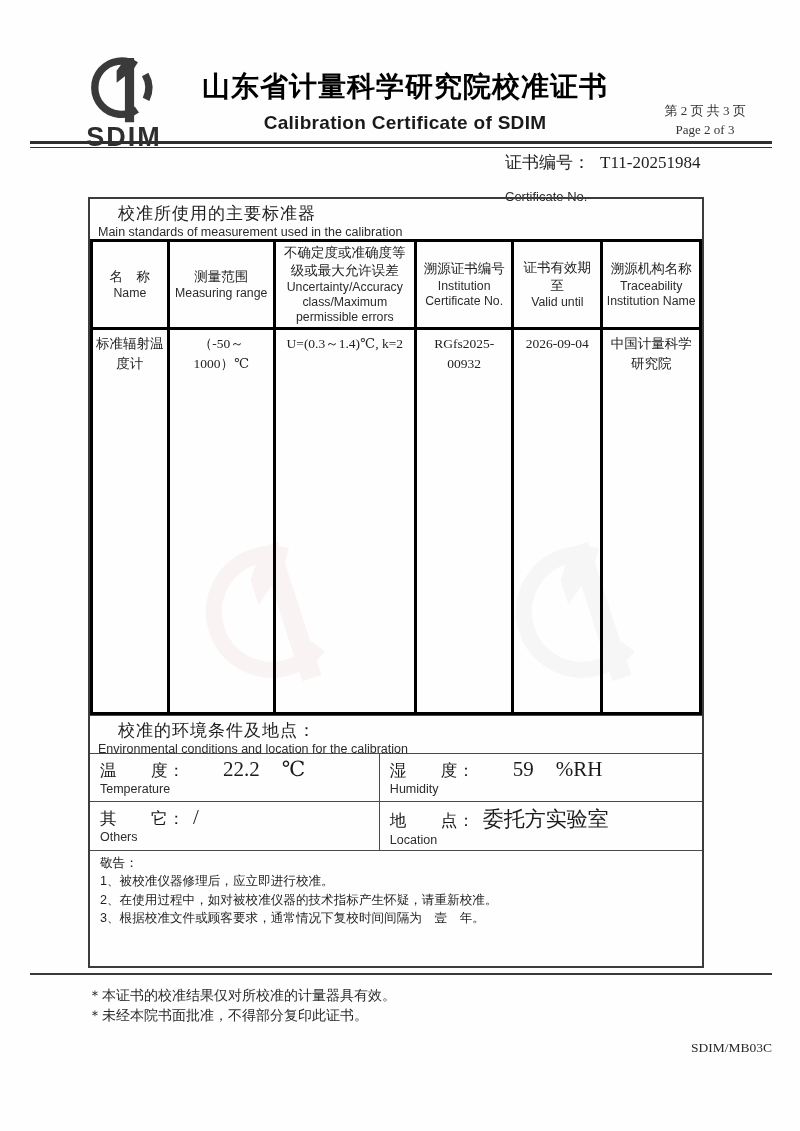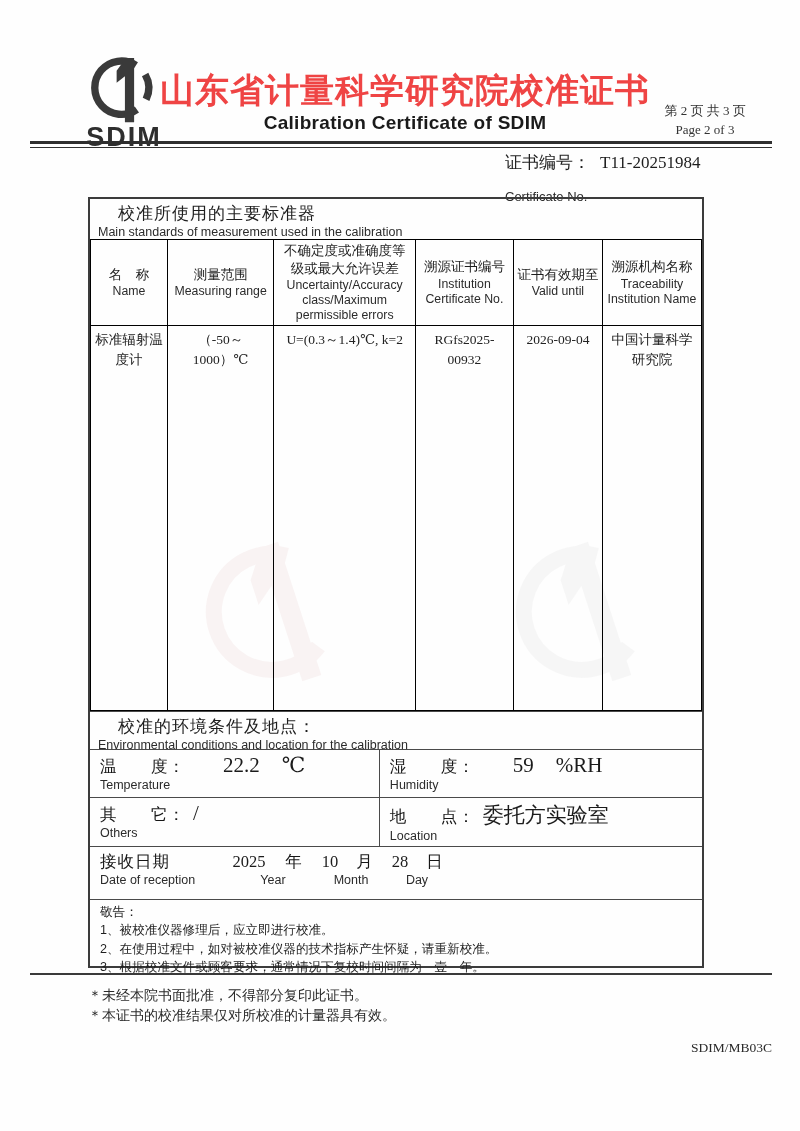--- a/index.html
+++ b/index.html
@@ -10,21 +10,21 @@
     font-family:"Liberation Sans","DejaVu Sans",sans-serif;
   }
 
   
   .logo { position:absolute; left:62px; top:56px; width:124px; text-align:center; }
   .logo-mark { display:block; margin:0 auto; }
   .logo-word { font-weight:bold; font-size:27px; letter-spacing:2px; color:#2e2e2e; margin-top:-6px; }
   .title-zh {
     position:absolute; left:150px; top:68px; width:510px; text-align:center;
     font-family:"Liberation Serif","DejaVu Serif",serif;
-    font-weight:bold; font-size:34px; letter-spacing:1px; color:#ef4444;
+    font-weight:bold; font-size:28px; letter-spacing:1px; color:#000000;
   }
   .title-en {
     position:absolute; left:150px; top:112px; width:510px; text-align:center;
     font-weight:bold; font-size:19px; letter-spacing:.3px; color:#1a1a1a;
   }
   .page-info { position:absolute; left:640px; top:102px; width:130px; text-align:center;
     font-family:"Liberation Serif","DejaVu Serif",serif; font-size:13px; color:#333; line-height:1.45; }
 
   .double-rule { position:absolute; left:30px; top:141px; width:742px; height:7px;
     border-top:3px solid #2f2f2f; border-bottom:1px solid #2f2f2f; }
@@ -38,21 +38,21 @@
   .main-box { position:absolute; left:88px; top:197px; width:616px; height:771px;
     border:2px solid #3c3c3c; background:transparent; }
   .wm { position:absolute; opacity:.06; pointer-events:none; z-index:0; }
 
   .sec-head { position:relative; z-index:1; padding:3px 8px 2px 8px; }
   .sec-head .zh { font-size:17px; color:#1e1e1e; letter-spacing:1px;margin-left:20px; }
   .sec-head .en { font-size:12.5px; color:#2b2b2b; margin-top:0px; }
   .sec1 { height:40px; }
 
   table.std { position:relative; z-index:1; width:100%; border-collapse:collapse; table-layout:fixed; }
-  table.std th, table.std td { border:1px solid #000000; }
+  table.std th, table.std td { border:3px solid #000000; }
   table.std th { height:81px; font-weight:normal; vertical-align:middle; padding:2px 3px; }
   table.std th .zh { font-size:13.5px; line-height:1.3; color:#1e1e1e; }
   table.std th .en { font-size:12.3px; line-height:1.22; color:#2b2b2b; margin-top:1px; }
   table.std td { height:385px; vertical-align:top; text-align:center; padding:4px 3px;
     font-family:"Liberation Serif","DejaVu Serif",serif; font-size:13.5px; line-height:1.45; color:#222; }
   table.std th { text-align:center; }
   table.std col.c1{width:12.6%} table.std col.c2{width:17.4%} table.std col.c3{width:23.2%}
   table.std col.c4{width:16.0%} table.std col.c5{width:14.6%} table.std col.c6{width:16.2%}
 
   .env-head { height:38px; border-top:1px solid #4a4a4a; }
@@ -207,48 +207,31 @@
         <div class="en">Others</div>
       </div>
       <div class="cell right kv">
         <div>
           <span class="lab">地　　点：</span><span class="gap3"></span><span class="val">委托方实验室</span>
         </div>
         <div class="en">Location</div>
       </div>
     </div>
 
-    <div class="recv">
-      <div class="row1">
-        <span class="zh-lab" style="width:125px;">接收日期</span>
-        <span class="num" style="width:48px; text-align:center;">2025</span>
-        <span class="zh-lab" style="width:42px; text-align:center;">年</span>
-        <span class="num" style="width:30px; text-align:center;">10</span>
-        <span class="zh-lab" style="width:40px; text-align:center;">月</span>
-        <span class="num" style="width:30px; text-align:center;">28</span>
-        <span class="zh-lab" style="width:40px; text-align:center;">日</span>
-      </div>
-      <div class="row2">
-        <span style="width:130px;">Date of reception</span>
-        <span style="width:86px; text-align:center;">Year</span>
-        <span style="width:70px; text-align:center;">Month</span>
-        <span style="width:62px; text-align:center;">Day</span>
-      </div>
-    </div>
 
     <div class="notice">
       <p>敬告：</p>
       <p>1、被校准仪器修理后，应立即进行校准。</p>
       <p>2、在使用过程中，如对被校准仪器的技术指标产生怀疑，请重新校准。</p>
       <p>3、根据校准文件或顾客要求，通常情况下复校时间间隔为　壹　年。</p>
     </div>
   </div>
 
   <div class="rule2"></div>
 
   <div class="foot-notes">
+    <div>＊本证书的校准结果仅对所校准的计量器具有效。</div>
     <div>＊未经本院书面批准，不得部分复印此证书。</div>
-    <div>＊本证书的校准结果仅对所校准的计量器具有效。</div>
   </div>
 
   <div class="form-code">SDIM/MB03C</div>
 
 </div>
 
 </body></html>

